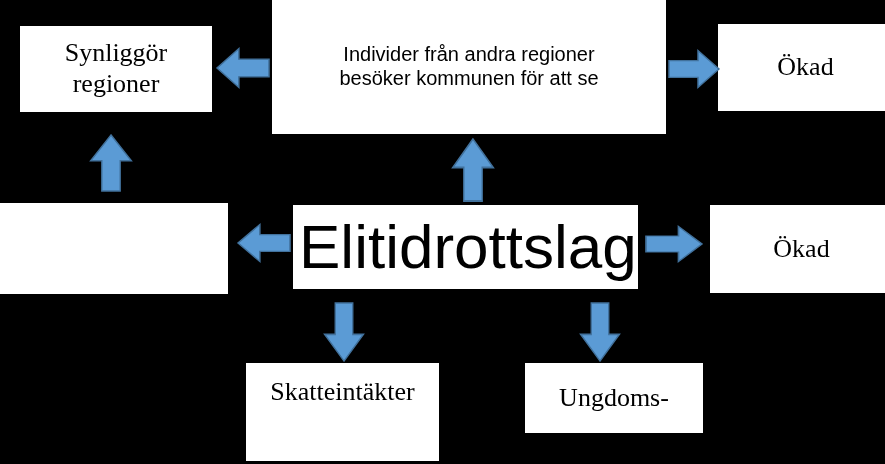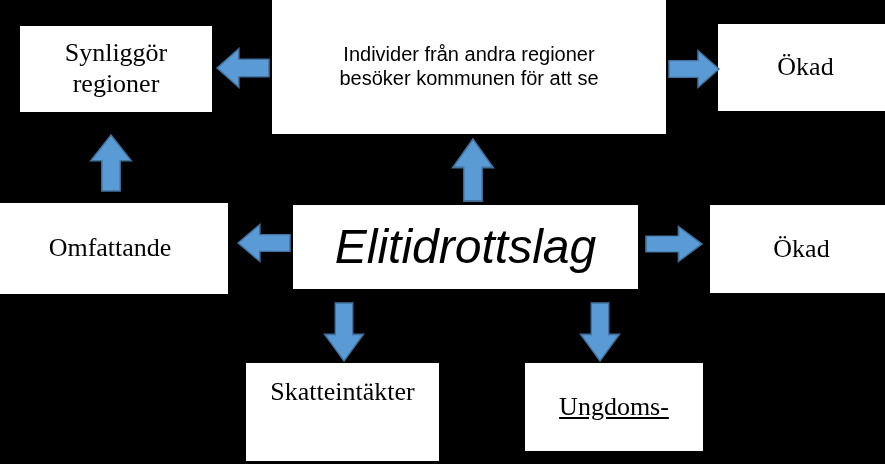--- a/index.html
+++ b/index.html
@@ -33,24 +33,24 @@
   }
   .node.serif { font-family: "Liberation Serif", "DejaVu Serif", serif; }
   .node.sans  { font-family: "Liberation Sans", "DejaVu Sans", sans-serif; }
   .node.align-top { align-items: flex-start; padding-top: 14px; }
 
   
   #node-synliggor        { left: 20px;  top: 26px;  width: 192px; height: 86px;  font-size: 26px; }
   #node-besokare         { left: 272px; top: 0px;   width: 394px; height: 134px; font-size: 20px; }
   #node-okad-efterfraga  { left: 718px; top: 24px;  width: 175px; height: 87px;  font-size: 26px; }
   #node-medieexponering  { left: -8px;  top: 203px; width: 236px; height: 91px;  font-size: 26px; }
-  #node-elitidrottslag   { left: 293px; top: 205px; width: 345px; height: 84px;  font-size: 48px; font-style: italic; }
+  #node-elitidrottslag   { left: 293px; top: 205px; width: 345px; height: 84px;  font-size: 62px; }
   #node-hojer           { left: 710px; top: 205px; width: 183px; height: 88px;  font-size: 26px; }
   #node-skatteintakter   { left: 246px; top: 363px; width: 193px; height: 98px;  font-size: 26px; }
-  #node-ungdomsverksamhet{ left: 525px; top: 363px; width: 178px; height: 88px;  font-size: 26px; text-decoration: underline; }
+  #node-ungdomsverksamhet{ left: 525px; top: 363px; width: 178px; height: 70px;  font-size: 26px; }
 
   
   .arrow {
     position: absolute;
   }
   .arrow svg { display: block; width: 100%; height: 100%; overflow: visible; }
 
   #arrow-top-left     { left: 217px; top: 46px;  width: 52px;  height: 44px; }
   #arrow-top-right    { left: 669px; top: 48px;  width: 50px;  height: 42px; }
   #arrow-mid-left     { left: 238px; top: 222px; width: 52px;  height: 42px; }
@@ -71,21 +71,21 @@
 
   <div class="node sans" id="node-besokare">
     <span class="label"><span>Individer från andra regioner</span><br><span>besöker kommunen för att se</span><br></span>
   </div>
 
   <div class="node serif" id="node-okad-efterfraga">
     <span class="label"><span>Ökad</span><br></span>
   </div>
 
   <div class="node serif" id="node-medieexponering">
-    <span class="label"><span>Omfattande</span><br></span>
+    <span class="label"><br></span>
   </div>
 
   <div class="node sans" id="node-elitidrottslag">
     <span class="label">Elitidrottslag</span>
   </div>
 
   <div class="node serif" id="node-hojer">
     <span class="label"><span>Ökad</span><br></span>
   </div>
 

